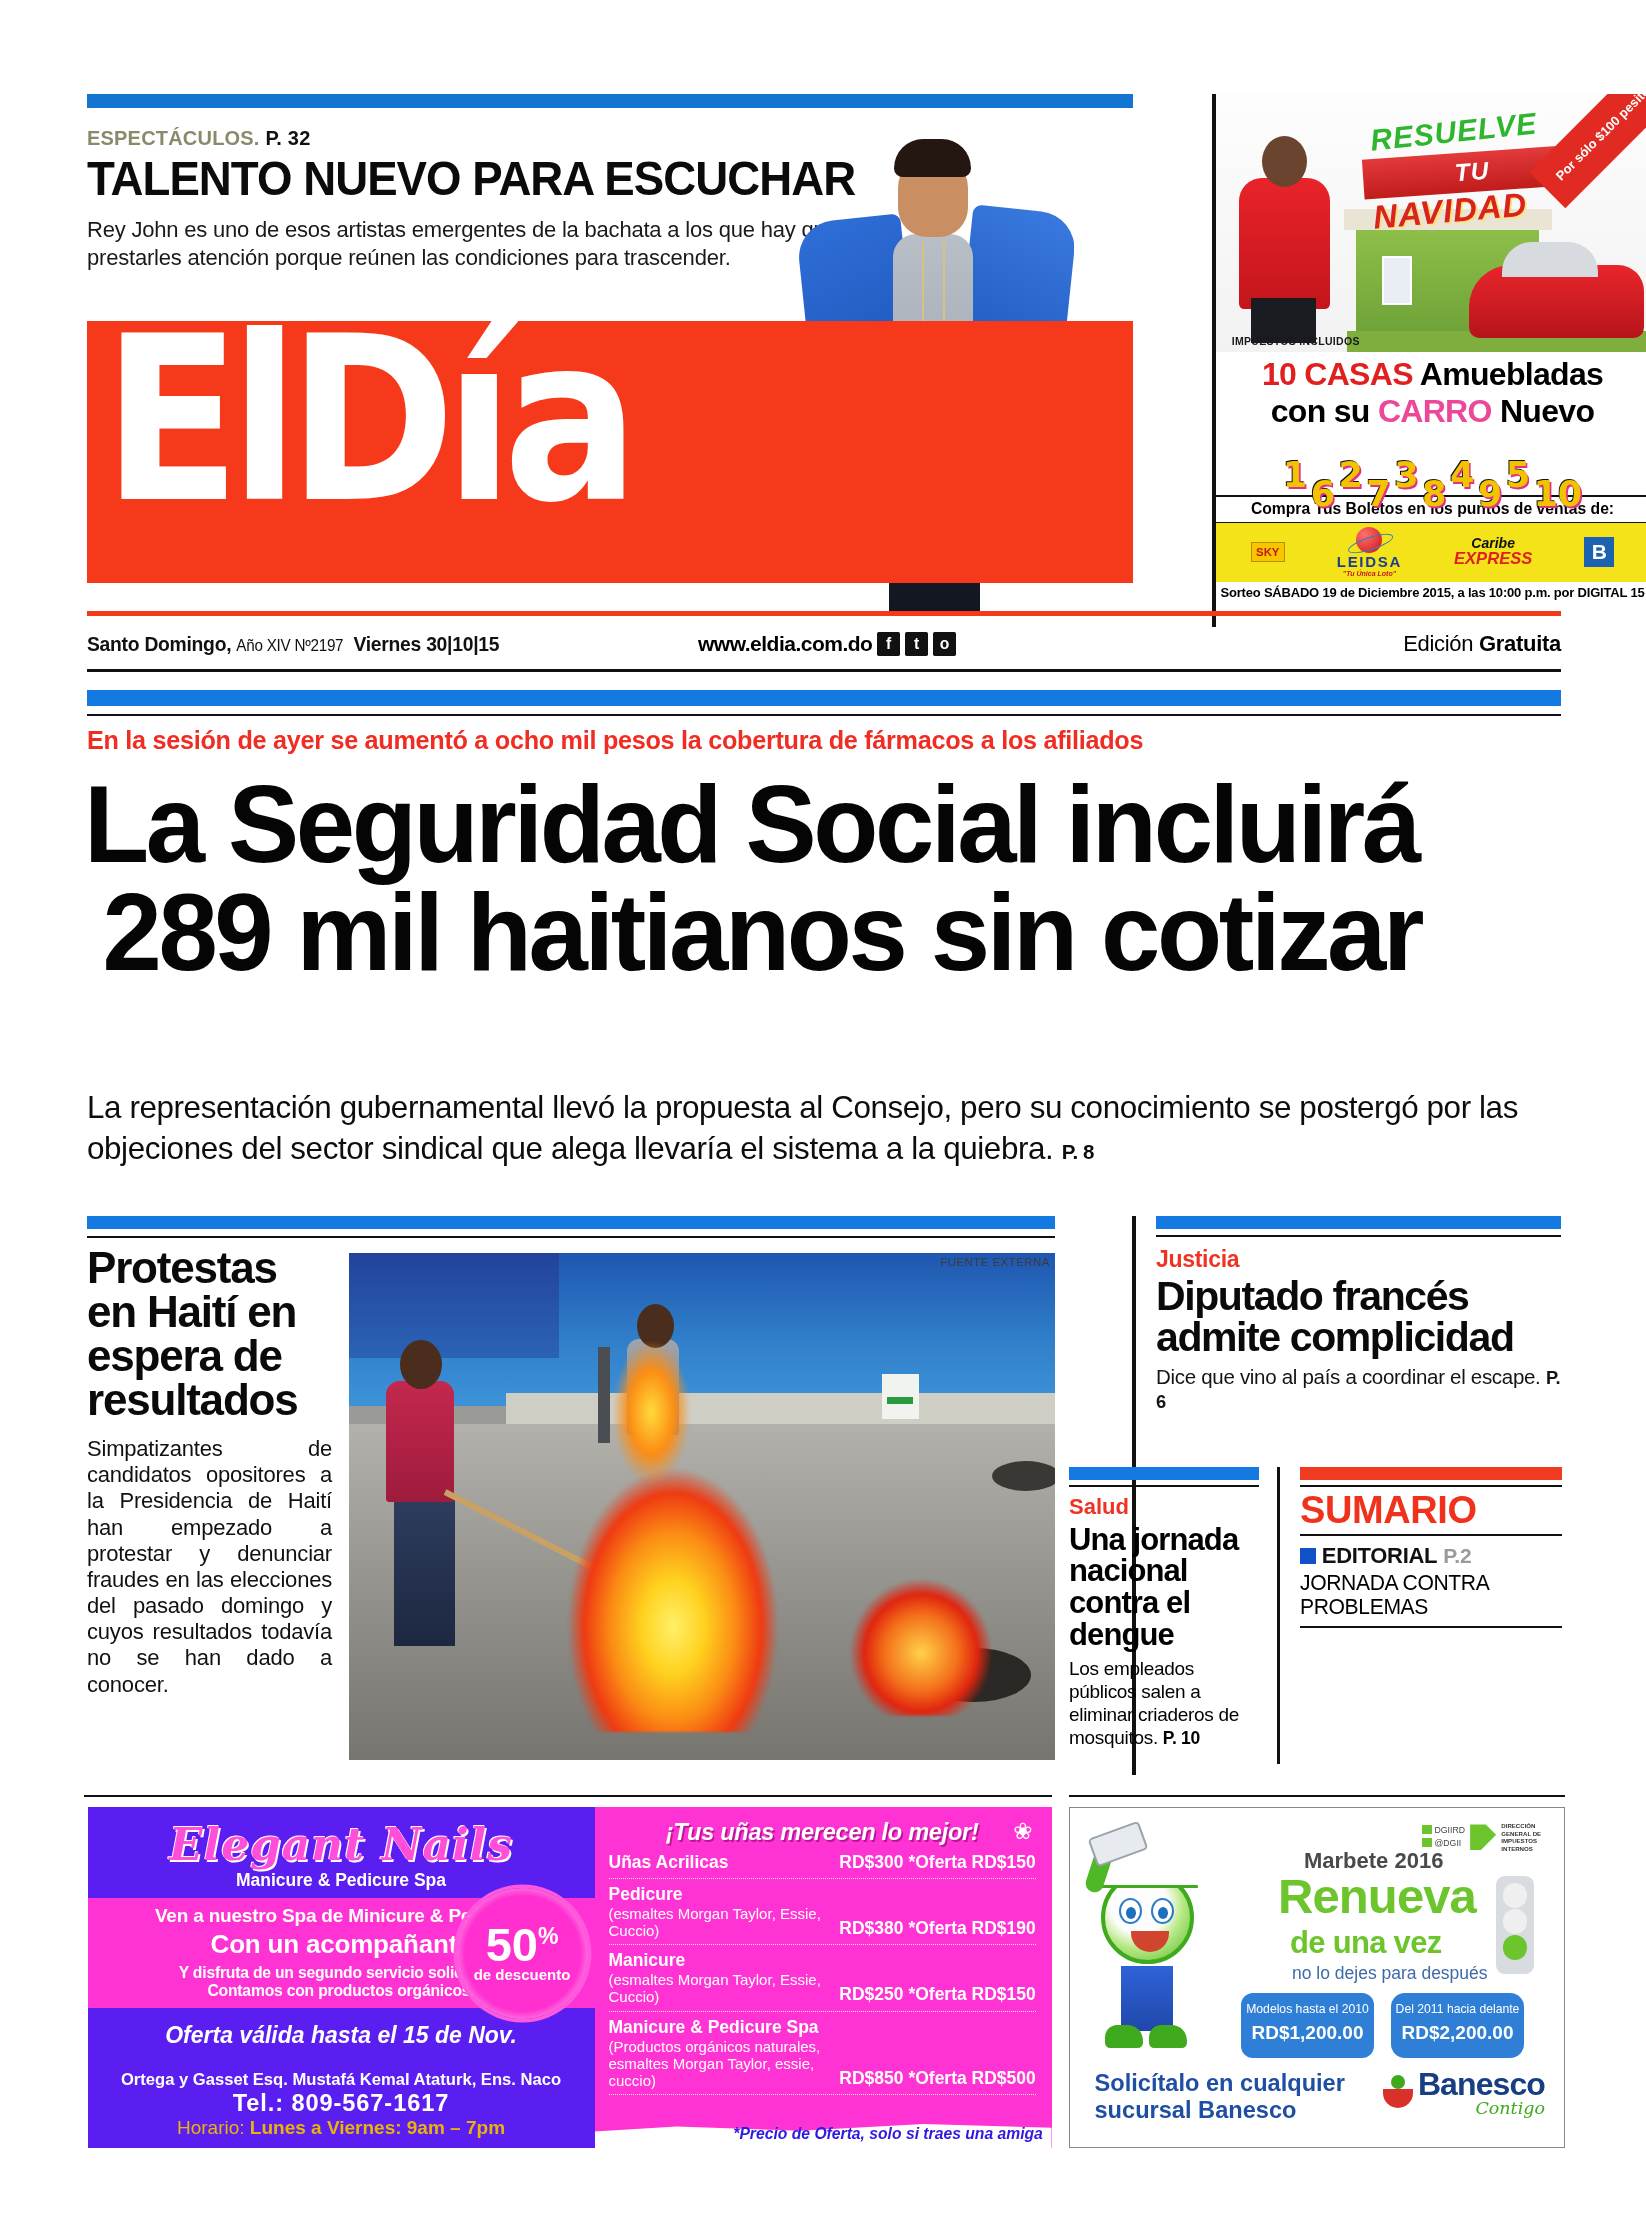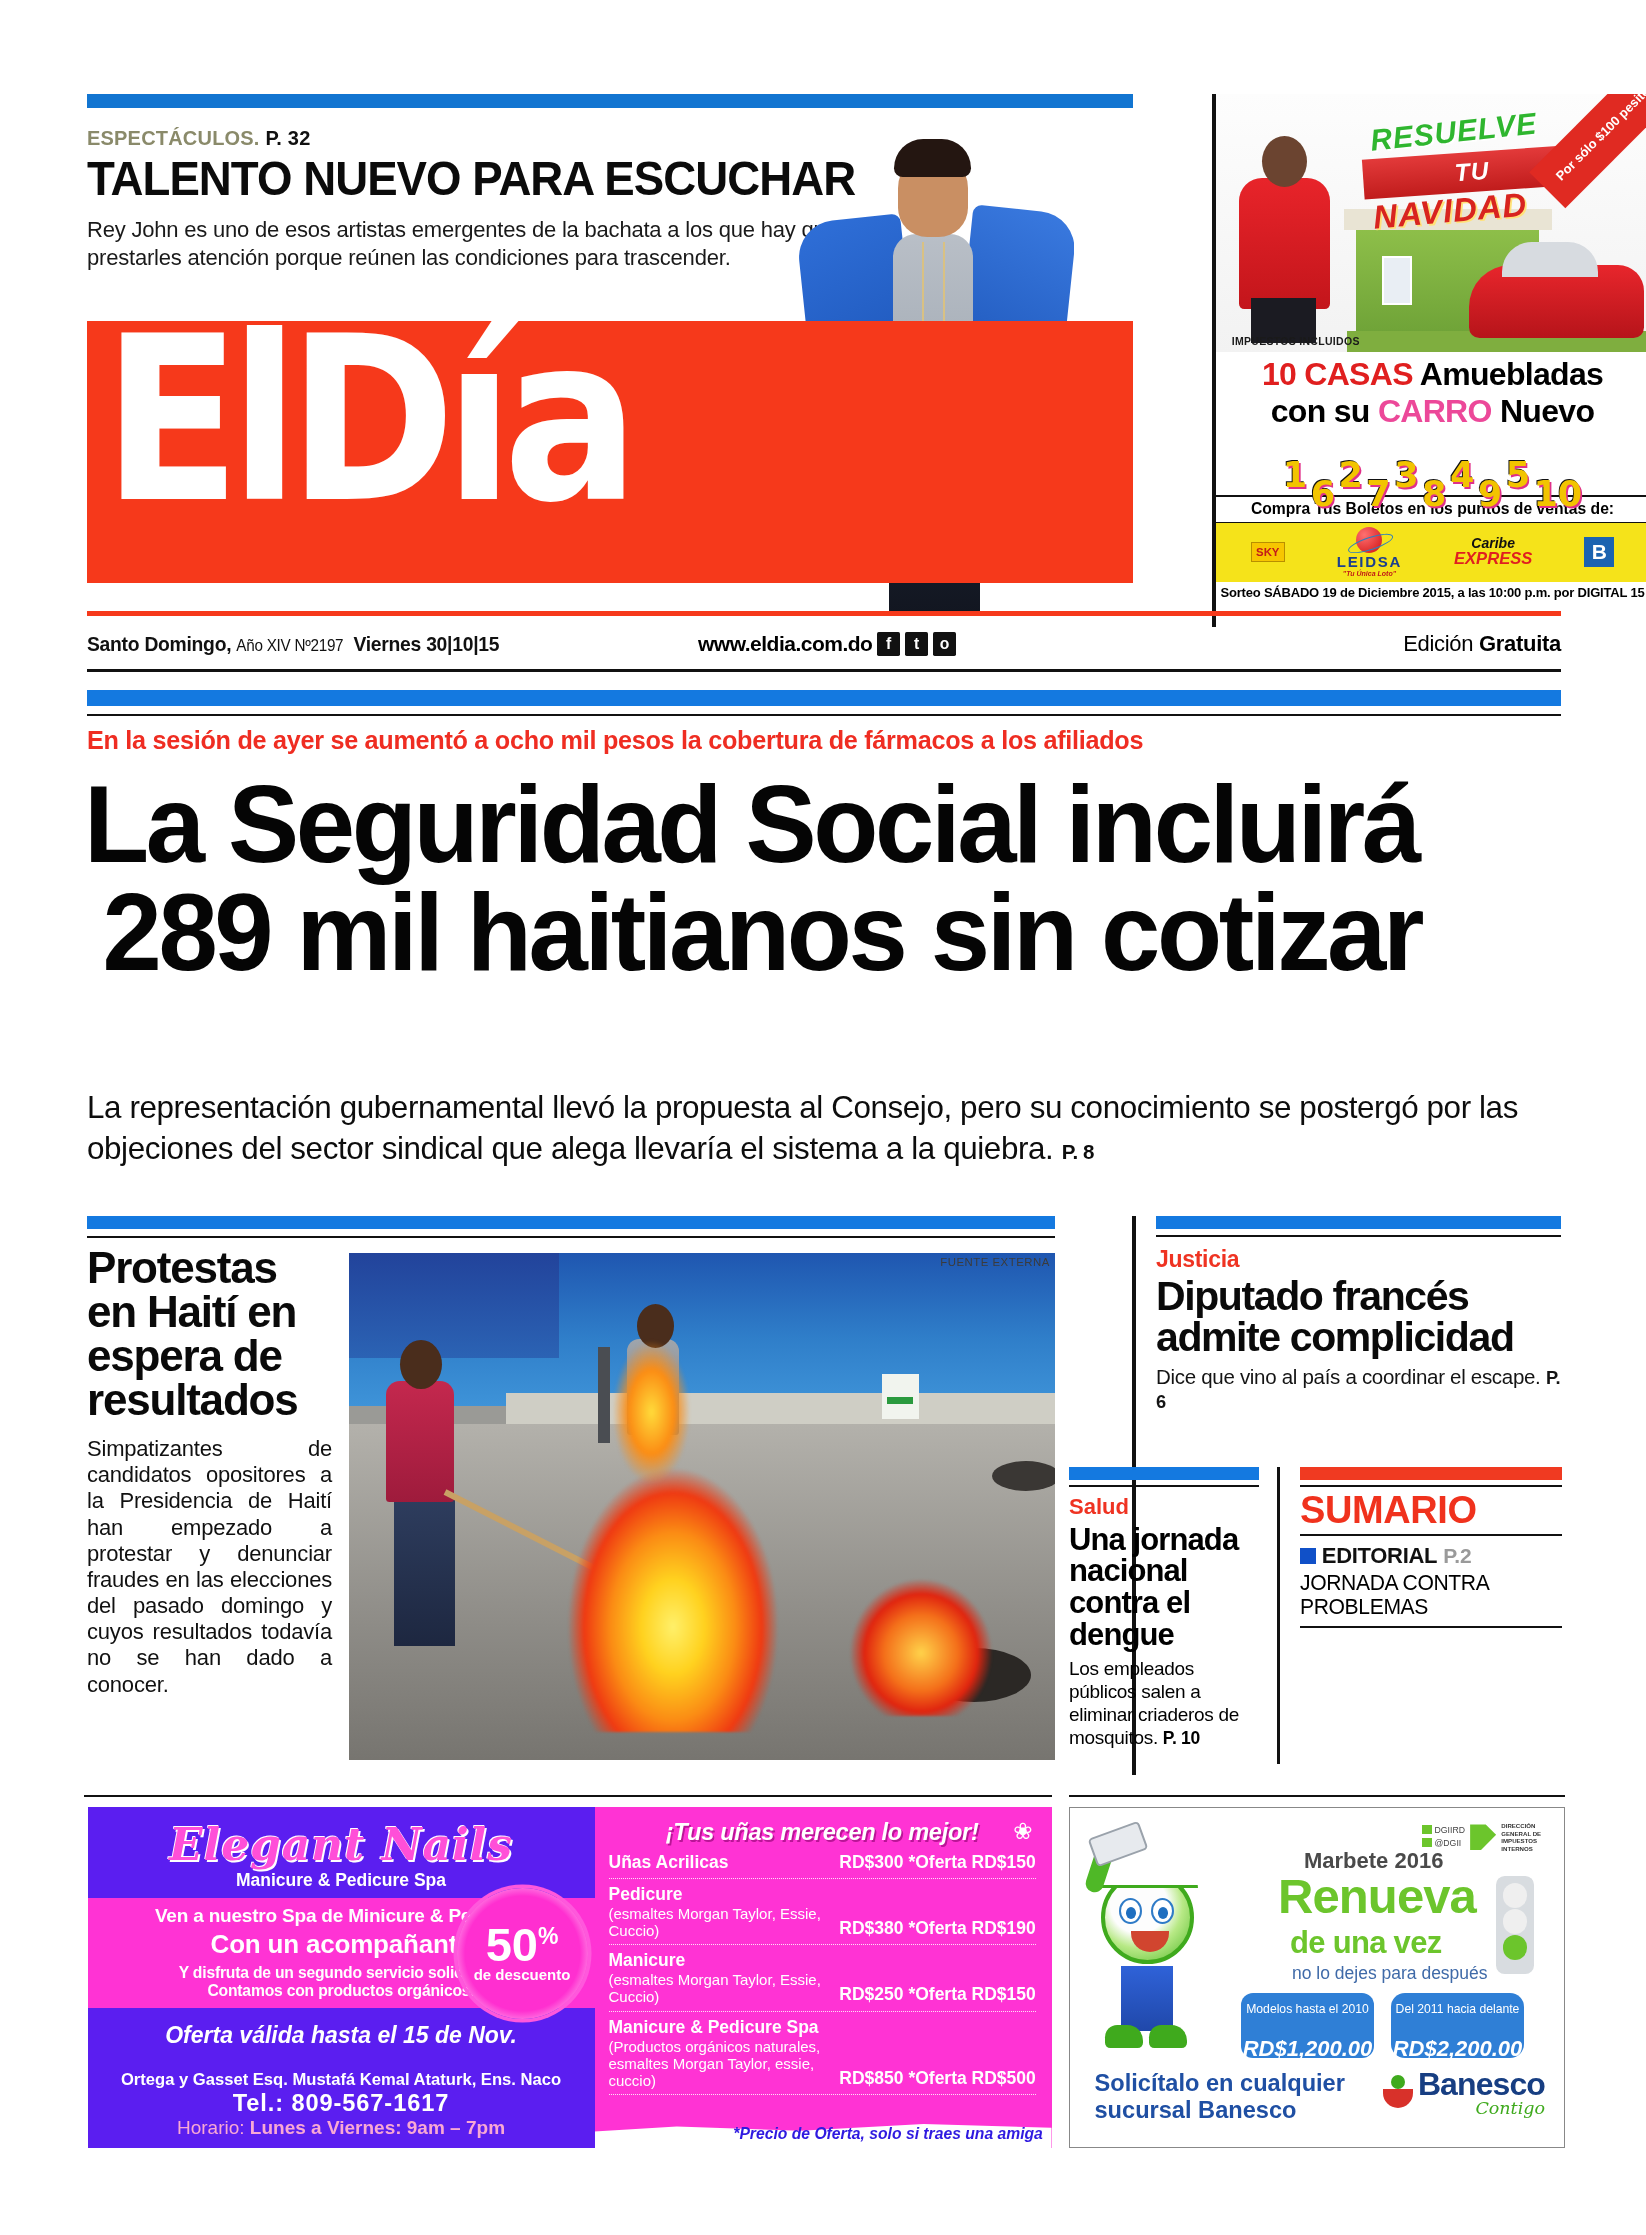--- a/index.html
+++ b/index.html
@@ -254,21 +254,21 @@
   .nl-badge { position: absolute; right: 7px; top: -10.5px; width: 131px; height: 131px;
     background: radial-gradient(circle, #ff2fd0 62%, #ff6fe0 72%, #ff2fd0 80%);
     border-radius: 50%; display: flex; flex-direction: column; align-items: center; justify-content: center;
     box-shadow: 0 0 0 3.5px #ff58dc; }
   .nl-badge .n { font-size: 47px; font-weight: bold; color: #fff; line-height: .9; }
   .nl-badge .n sup { font-size: 23px; }
   .nl-badge .d { font-size: 15px; color: #fff; font-weight: bold; }
   .nl-offer { text-align: center; font-size: 23px; font-weight: bold; font-style: italic; color: #fff; margin-top: 14px; }
   .nl-addr { text-align: center; font-size: 16.6px; color: #fff; margin-top: 21px; font-weight: bold; }
   .nl-tel { text-align: center; font-size: 23.6px; color: #fff; font-weight: bold; letter-spacing: 0.9px; }
-  .nl-hours { text-align: center; font-size: 19px; color: #f9a8d4; }
+  .nl-hours { text-align: center; font-size: 19px; color: #eab308; }
   .nl-hours b { font-weight: bold; }
 
   .nails-r { flex: 1; background: #ff33d4; position: relative; padding: 12.2px 15.7px 0 14px; }
   .nr-title { text-align: center; font-size: 23.6px; font-weight: bold; font-style: italic; color: #fff;
     text-shadow: 1.7px 1.7px 0 rgba(140,0,110,.6); letter-spacing: -0.3px; }
   .nr-row { margin-top: 5.2px; }
   .nr-line { display: flex; justify-content: space-between; align-items: flex-end; gap: 7px; }
   .nr-name { color: #fff; font-weight: bold; font-size: 17.5px; }
   .nr-note { color: #fff; font-size: 15px; }
   .nr-price { color: #fff; font-weight: bold; font-size: 17.5px; white-space: nowrap; }
@@ -313,21 +313,21 @@
   .bn-nodejes { position: absolute; left: 222px; top: 155px; font-size: 17.5px; color: #3f6aa8; }
   .bn-light { position: absolute; right: 30px; top: 68px; width: 38px; height: 98px;
     background: #d8dce0; border-radius: 8.7px; padding: 5.2px 0; }
   .bn-light i { display: block; width: 24.5px; height: 24.5px; border-radius: 50%; background: #efefef; margin: 1.7px auto; }
   .bn-light i.on { background: #6cc52c; }
   .bn-pill { position: absolute; top: 185px; width: 133px; height: 65px; background: #2f7fd6;
     border-radius: 14px; color: #fff; text-align: center; padding-top: 8.7px; }
   .bn-pill.a { left: 171px; border-radius: 12px; }
   .bn-pill.b { left: 321px; }
   .bn-pill .t { font-size: 12.2px; }
-  .bn-pill .v { font-size: 22px; font-weight: bold; margin-top: 20px; font-style: italic; }
+  .bn-pill .v { font-size: 19px; font-weight: bold; margin-top: 6px; }
   .bn-solicita { position: absolute; left: 24.5px; top: 262px; font-size: 23.6px; font-weight: bold;
     color: #1f4fa3; line-height: 1.12; }
   .bn-logo { position: absolute; right: 19px; top: 262px; display: flex; align-items: center; gap: 5.2px; }
   .bn-logo .mk { width: 30px; height: 35px; position: relative; }
   .bn-logo .mk i { position: absolute; left: 7.9px; top: 0; width: 14px; height: 14px; background: #3faa1d; border-radius: 50%; }
   .bn-logo .mk b { position: absolute; left: 0; top: 14px; width: 30px; height: 19px;
     background: #d8312a; border-radius: 0 0 15.7px 15.7px; }
   .bn-logo .tx { line-height: .92; }
   .bn-logo .tx .b1 { font-size: 32px; font-weight: bold; color: #173e82; letter-spacing: -0.9px; }
   .bn-logo .tx .b2 { font-size: 17.5px; font-style: italic; color: #3faa1d; text-align: right; display:block; font-family:"DejaVu Serif",serif; }

